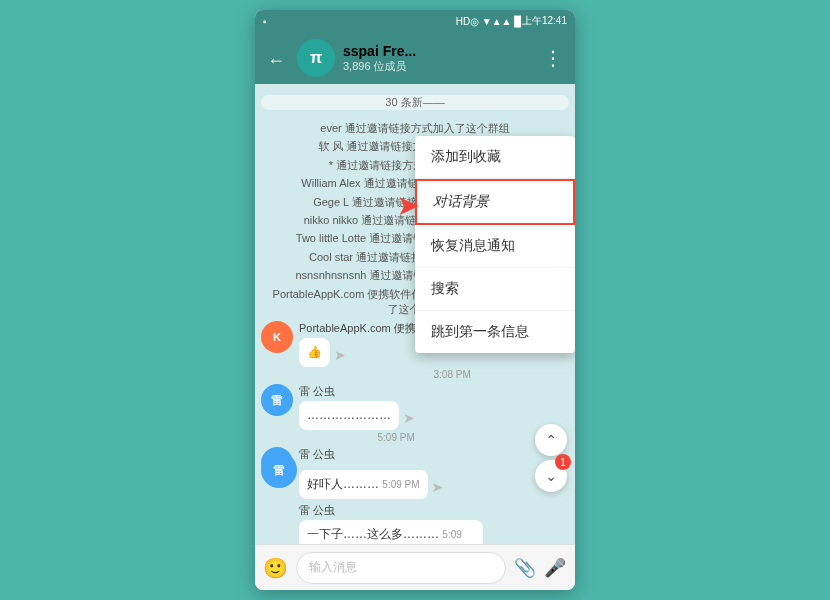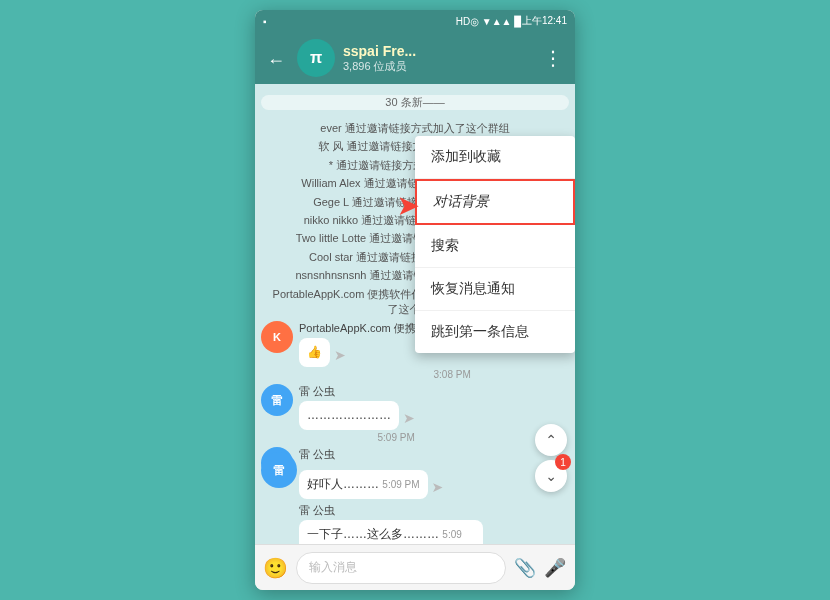--- a/index.html
+++ b/index.html
@@ -71,21 +71,21 @@
       align-items: center;
       justify-content: center;
       color: white;
       font-size: 16px;
       font-weight: bold;
     }
     .header-info {
       flex: 1;
     }
     .header-title {
-      color: #fef9c3;
+      color: #000000;
       font-size: 14px;
       font-weight: bold;
     }
     .header-subtitle {
       color: rgba(255,255,255,0.8);
       font-size: 11px;
     }
     .header-more {
       color: white;
       font-size: 20px;
@@ -426,22 +426,22 @@
       <div style="position:relative;">
         <div class="scroll-btn" style="position:relative;bottom:auto;right:auto;">⌄</div>
         <div class="badge">1</div>
       </div>
     </div>
 
     
     <div class="dropdown-menu">
       <div class="dropdown-item">添加到收藏</div>
       <div class="dropdown-item highlighted">对话背景</div>
+      <div class="dropdown-item">恢复消息通知</div>
       <div class="dropdown-item">搜索</div>
-      <div class="dropdown-item">恢复消息通知</div>
       <div class="dropdown-item">跳到第一条信息</div>
     </div>
 
     
     <div class="red-arrow">➤</div>
 
   </div>
 
   <div class="input-bar">
     <div class="emoji-btn">🙂</div>

